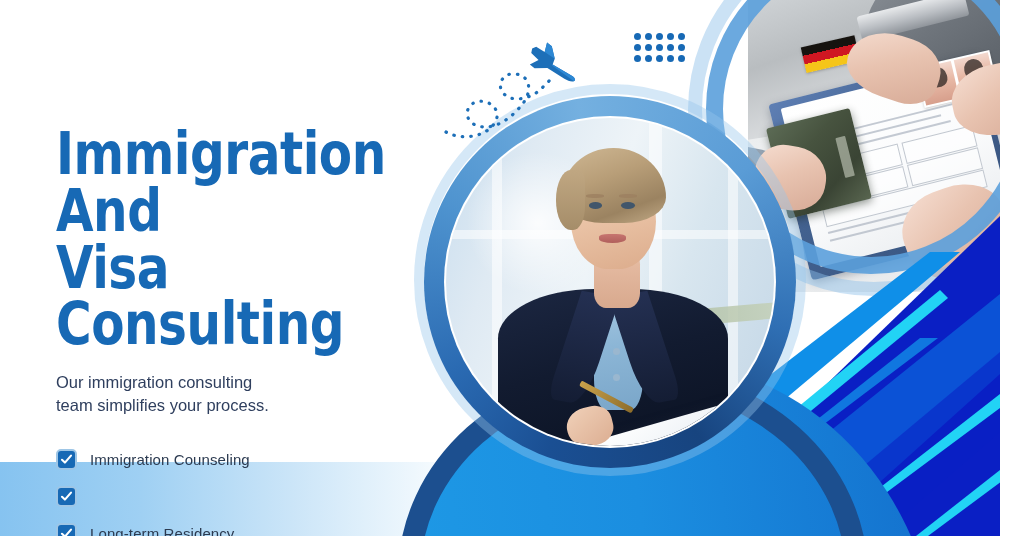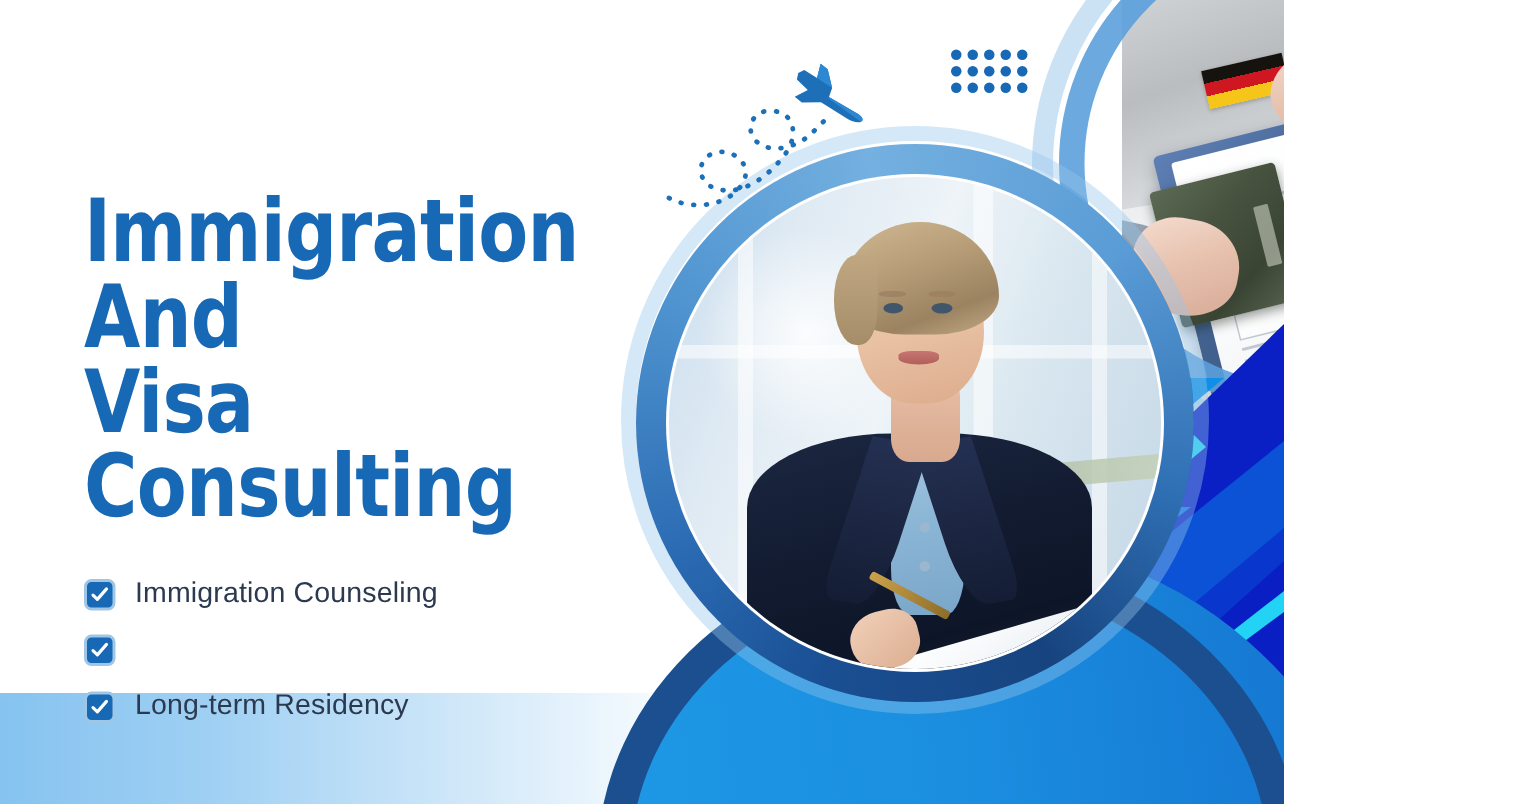--- a/index.html
+++ b/index.html
@@ -7,21 +7,21 @@
     margin: 0;
     padding: 0;
     background: #ffffff;
   }
   body {
     font-family: "Liberation Sans", sans-serif;
   }
 
   .banner {
     position: relative;
-    width: 856px;
+    width: 1000px;
     height: 536px;
     overflow: hidden;
     background: #ffffff;
   }
 
   
 
   .bg-white {
     position: absolute;
     inset: 0;
@@ -593,21 +593,21 @@
     height: 21px;
     flex: 0 0 21px;
     border-radius: 5px;
     background: #1769b5;
     border: 2px solid #9ec6e6;
     box-sizing: border-box;
     position: relative;
   }
   .checkbox svg { position: absolute; left: 2px; top: 2px; }
   .check-label {
-    font-size: 19px;
+    font-size: 15px;
     color: #2b3a50;
     font-weight: 400;
     letter-spacing: .1px;
   }
 </style>
 </head>
 <body>
 
 <div class="banner">
 
@@ -739,20 +739,22 @@
         <path d="M24,10 L14,2 L8,2 L12,11 Z" fill="#2d88d4"></path>
       </g>
     </svg>
   </div>
 
   <div class="content">
 
     <h1 class="headline">Immigration And
 Visa Consulting</h1>
 
+    <p class="subtitle">Our immigration consulting
+team simplifies your process.</p>
 
     <ul class="checklist">
 
       <li class="check-item">
         <span class="checkbox">
           <svg width="13" height="13" viewBox="0 0 13 13">
             <path d="M2 6.8 L4.9 9.6 L11 2.6" fill="none" stroke="#ffffff" stroke-width="2.1" stroke-linecap="round" stroke-linejoin="round"></path>
           </svg>
         </span>
         <span class="check-label">Immigration Counseling</span>

